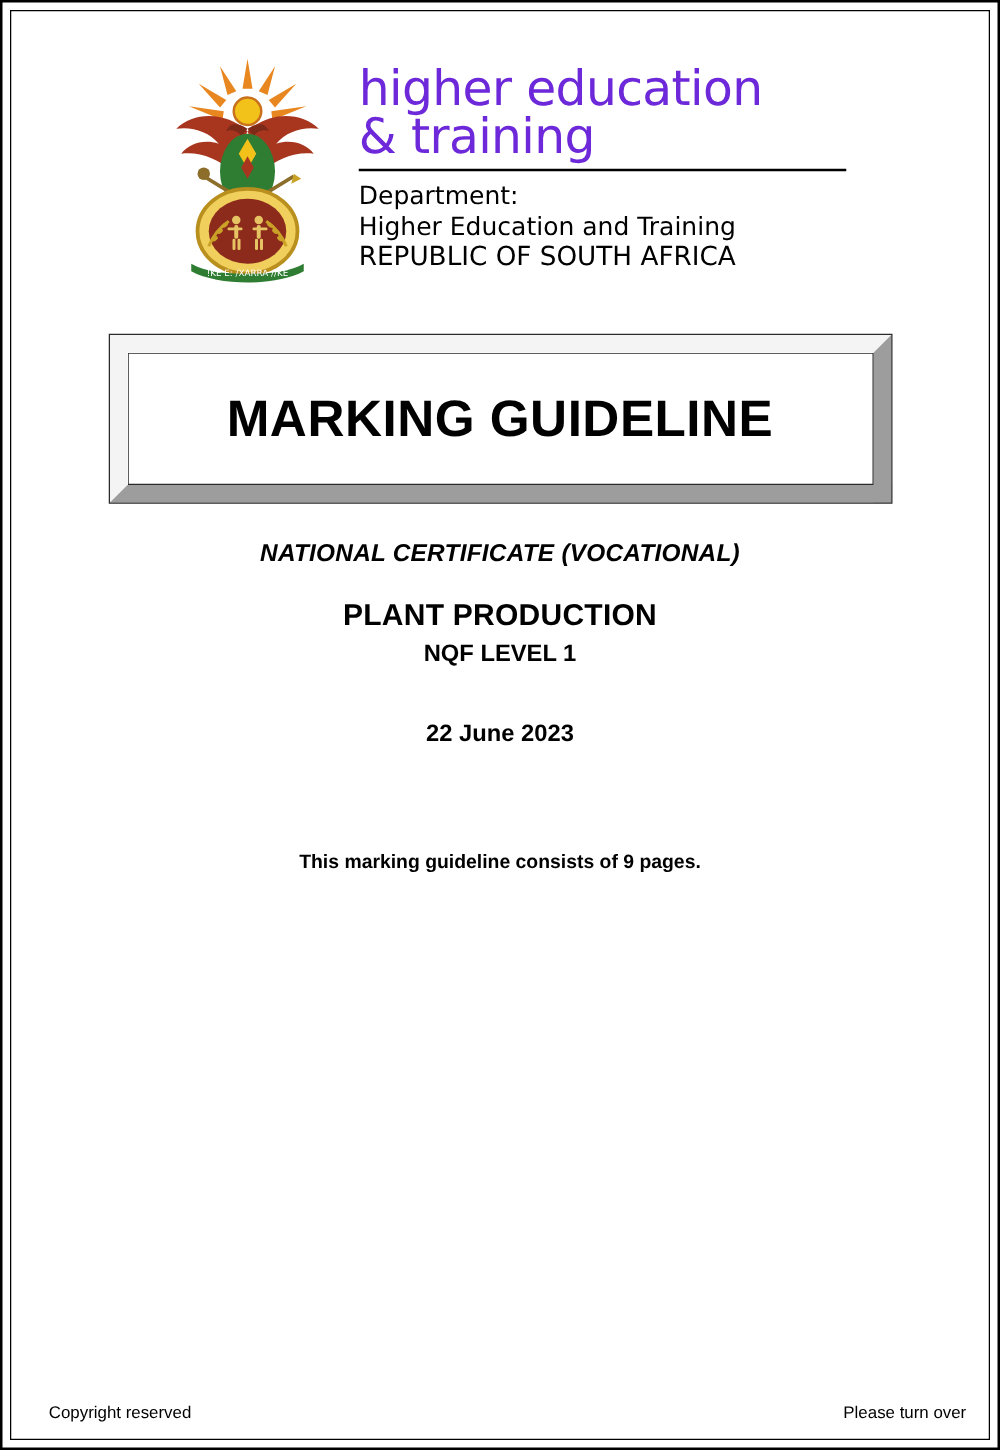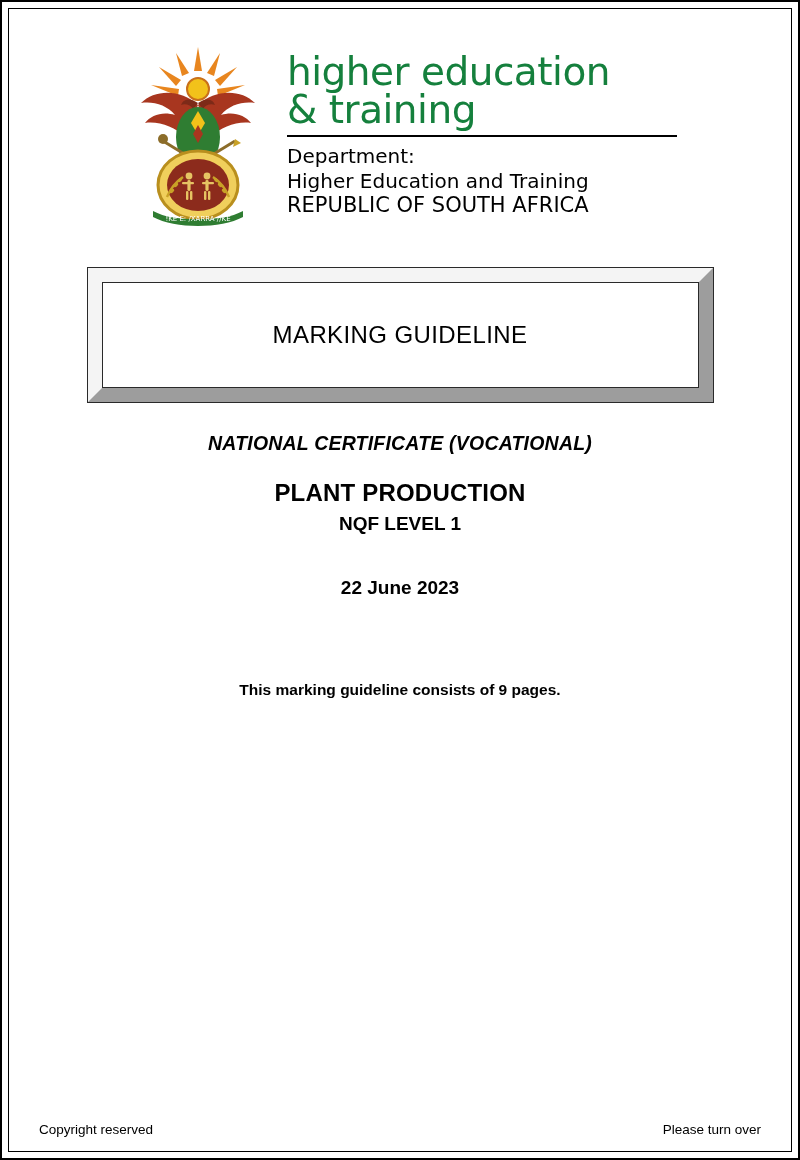--- a/index.html
+++ b/index.html
@@ -50,21 +50,21 @@
     flex: 0 0 auto;
     width: 390px;
     padding-top: 8px;
   }
   .dept-title {
     font-family: "DejaVu Sans", sans-serif;
     font-size: 39px;
     line-height: 0.98;
     font-weight: 400;
     letter-spacing: -0.5px;
-    color: #15803d;
+    color: #6d28d9;
     white-space: pre-line;
   }
   .dept-rule {
     border-top: 2px solid #000;
     margin: 6px 0 7px 0;
     width: 100%;
   }
   .dept-sub1, .dept-sub2 {
     font-family: "DejaVu Sans", sans-serif;
     font-size: 20px;
@@ -91,22 +91,22 @@
     border-color: #f4f4f4 #9d9d9d #9d9d9d #f4f4f4;
     outline: 1px solid #2a2a2a;
     background: #ffffff;
     box-shadow: inset 0 0 0 1px #2a2a2a;
     height: 134px;
     display: flex;
     align-items: center;
     justify-content: center;
   }
   .title-box-text {
-    font-size: 24px;
-    font-weight: normal;
+    font-size: 41px;
+    font-weight: bold;
     letter-spacing: 0.4px;
   }
 
   
   .centre-block {
     text-align: center;
     margin-top: 30px;
   }
   .line-cert {
     font-size: 19.5px;
@@ -133,21 +133,21 @@
   .line-pages {
     font-size: 15.5px;
     font-weight: bold;
     margin-top: 82px;
   }
 
   
   .footer {
     position: absolute;
     left: 30px;
-    right: 30px;
+    right: 18px;
     bottom: 14px;
     display: flex;
     justify-content: space-between;
     font-size: 13.5px;
   }
 </style>
 </head>
 <body>
 
 <div class="page">

